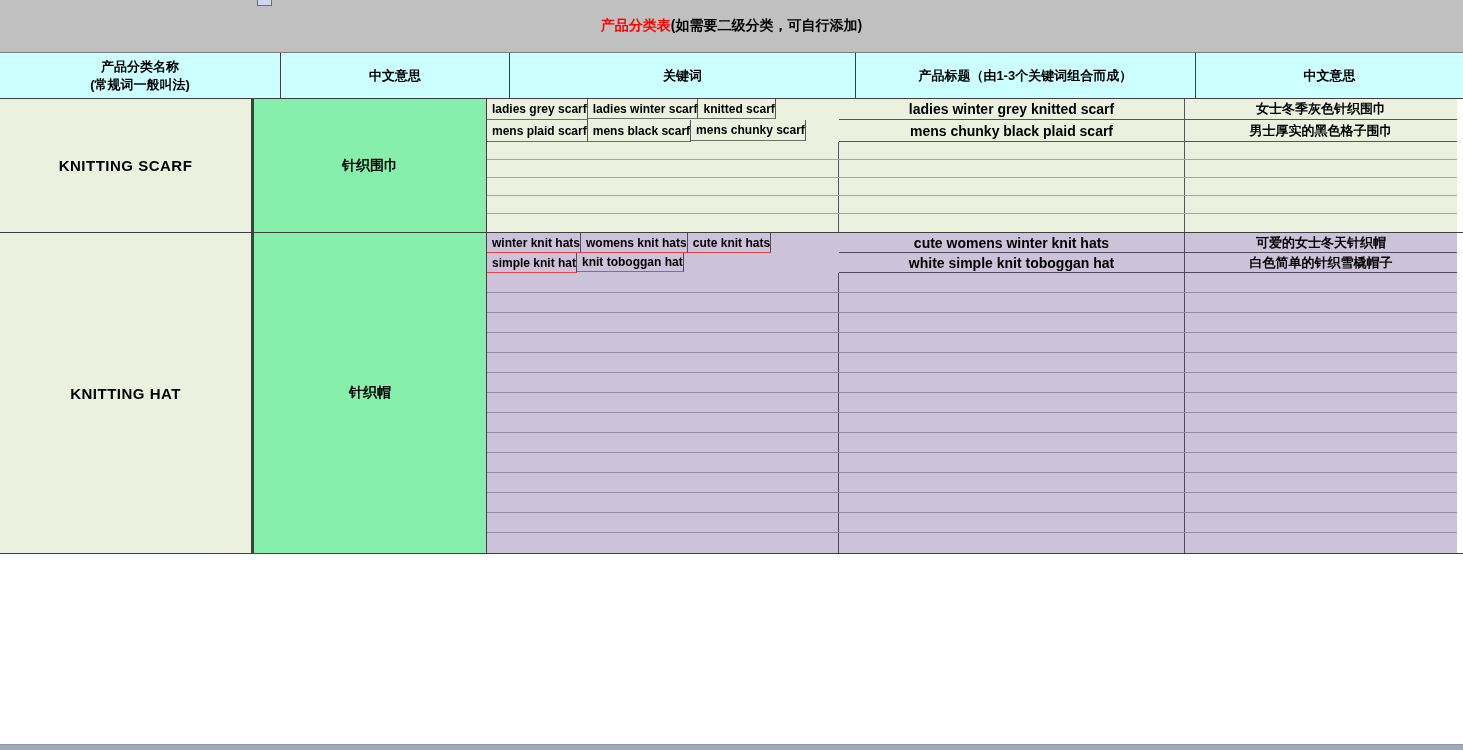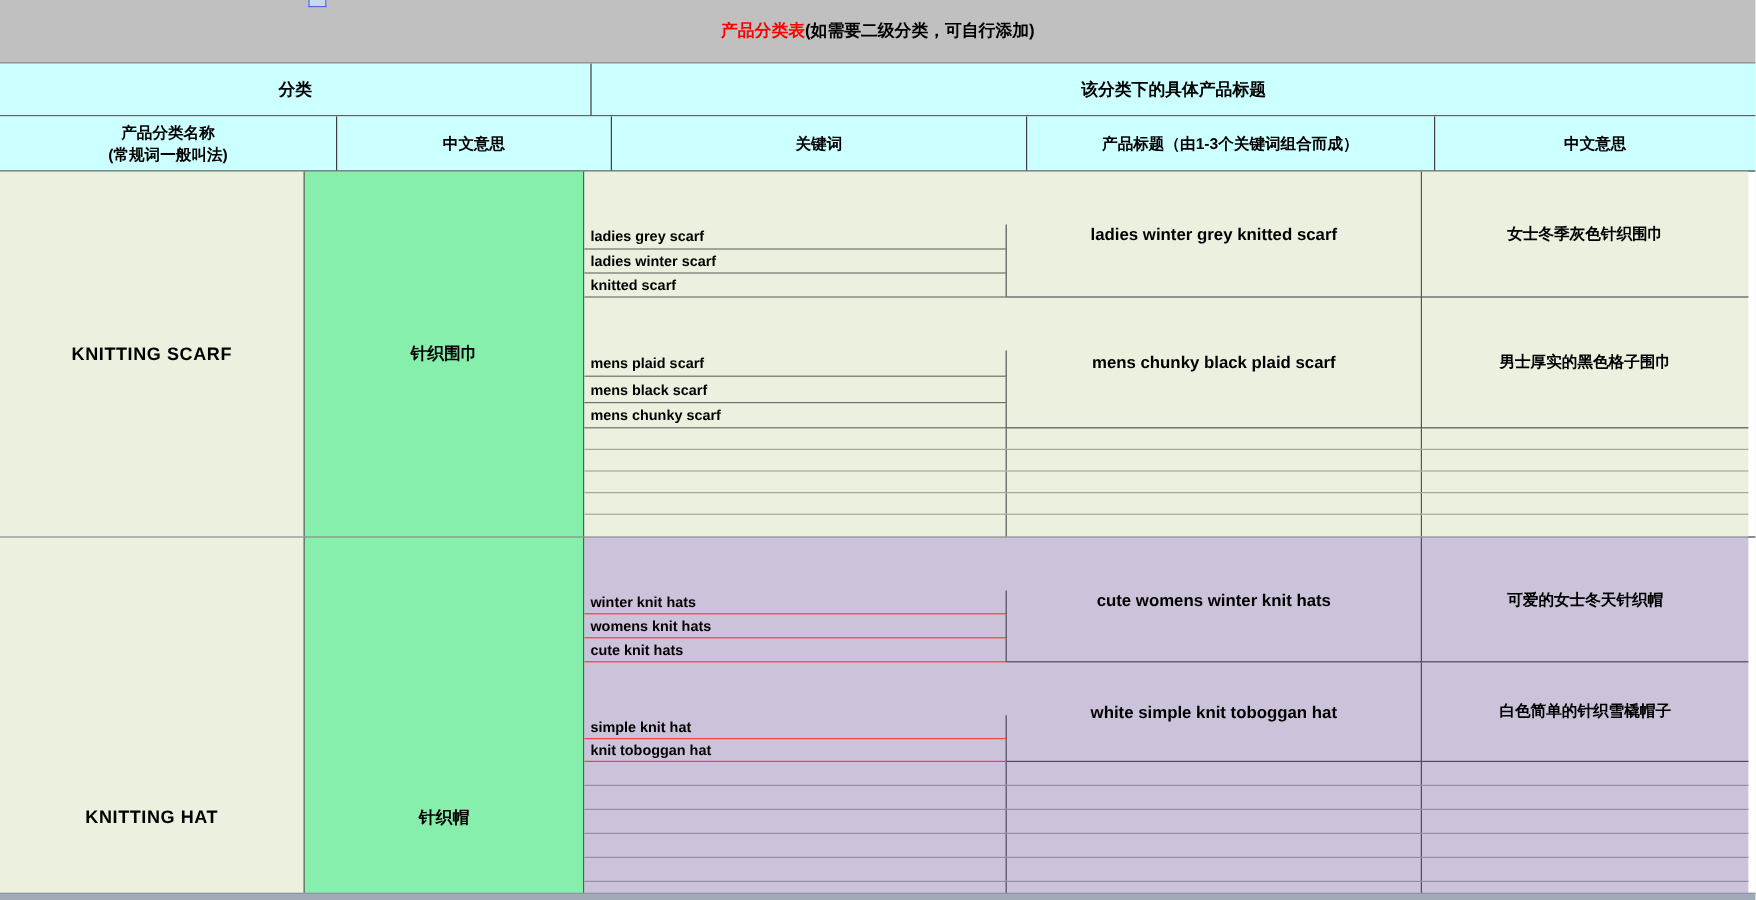--- a/index.html
+++ b/index.html
@@ -22,25 +22,25 @@
   
   .group-row { height:44px; display:flex; background:#ccffff; border-bottom:1px solid #3f3f3f; }
   .group-left  { width:493px; border-right:1px solid #3f3f3f; display:flex; align-items:center; justify-content:center; font-size:14px; }
   .group-right { flex:1; display:flex; align-items:center; justify-content:center; font-size:14px; }
   
   .header-row { height:46px; display:flex; background:#ccffff; border-bottom:1px solid #3f3f3f; font-size:13px; }
   .h-cell { display:flex; flex-direction:column; align-items:center; justify-content:center; text-align:center; border-right:1px solid #3f3f3f; line-height:1.35; }
   .h1 { width:286px; } .h2 { width:233px; } .h3 { width:352px; } .h4 { width:346px; } .h5 { width:272px; border-right:none; }
   
   .section { display:flex; border-bottom:1px solid #3f3f3f; }
-  .cat-cell   { width:254px; background:#ebf1de; display:flex; align-items:center; justify-content:center; font-size:15px; border-right:1px solid #404040; letter-spacing:.5px; }
+  .cat-cell   { width:254px; background:#ebf1de; display:flex; align-items:center; justify-content:center; font-size:15px; border-right:3px solid #404040; letter-spacing:.5px; }
   .cmean-cell { width:233px; background:#86efac; display:flex; align-items:center; justify-content:center; font-size:14px; border-right:1px solid #3f3f3f; }
   .right-area { width:970px; display:flex; flex-direction:column; }
   .block { display:flex; }
-  .kw-stack { width:352px; display:flex; flex-direction:column;margin-top:44px; }
+  .kw-stack { width:352px; display:flex; flex-direction:row; }
   .kw { display:flex; align-items:center; padding-left:5px; font-size:12px; }
   .merged-title { width:346px; display:flex; align-items:center; justify-content:center; font-size:14px; }
   .merged-mean  { width:272px; display:flex; align-items:center; justify-content:center; font-size:13px; }
   .empty-row { display:flex; }
   .empty-row > div:nth-child(1) { width:352px; }
   .empty-row > div:nth-child(2) { width:346px; }
   .empty-row > div:nth-child(3) { width:272px; }
   
   .sec-green .right-area   { background:#ebf1de; }
   .sec-green .kw           { border-bottom:1px solid #70706a; border-right:1px solid #565656; }
@@ -67,24 +67,20 @@
 
 <div class="sheet">
 
   <div class="title-row">
     <span>
       <span class="title-red">产品分类表</span><span>(如需要二级分类，可自行添加)</span>
     </span>
   </div>
   <div class="top-marker"></div>
 
-  <div class="group-row">
-    <div class="group-left">分类</div>
-    <div class="group-right">该分类下的具体产品标题</div>
-  </div>
 
   <div class="header-row">
     <div class="h-cell h1">
       <span>产品分类名称</span>
       <span>(常规词一般叫法)</span>
     </div>
     <div class="h-cell h2">中文意思</div>
     <div class="h-cell h3">关键词</div>
     <div class="h-cell h4">产品标题（由1-3个关键词组合而成）</div>
     <div class="h-cell h5">中文意思</div>

